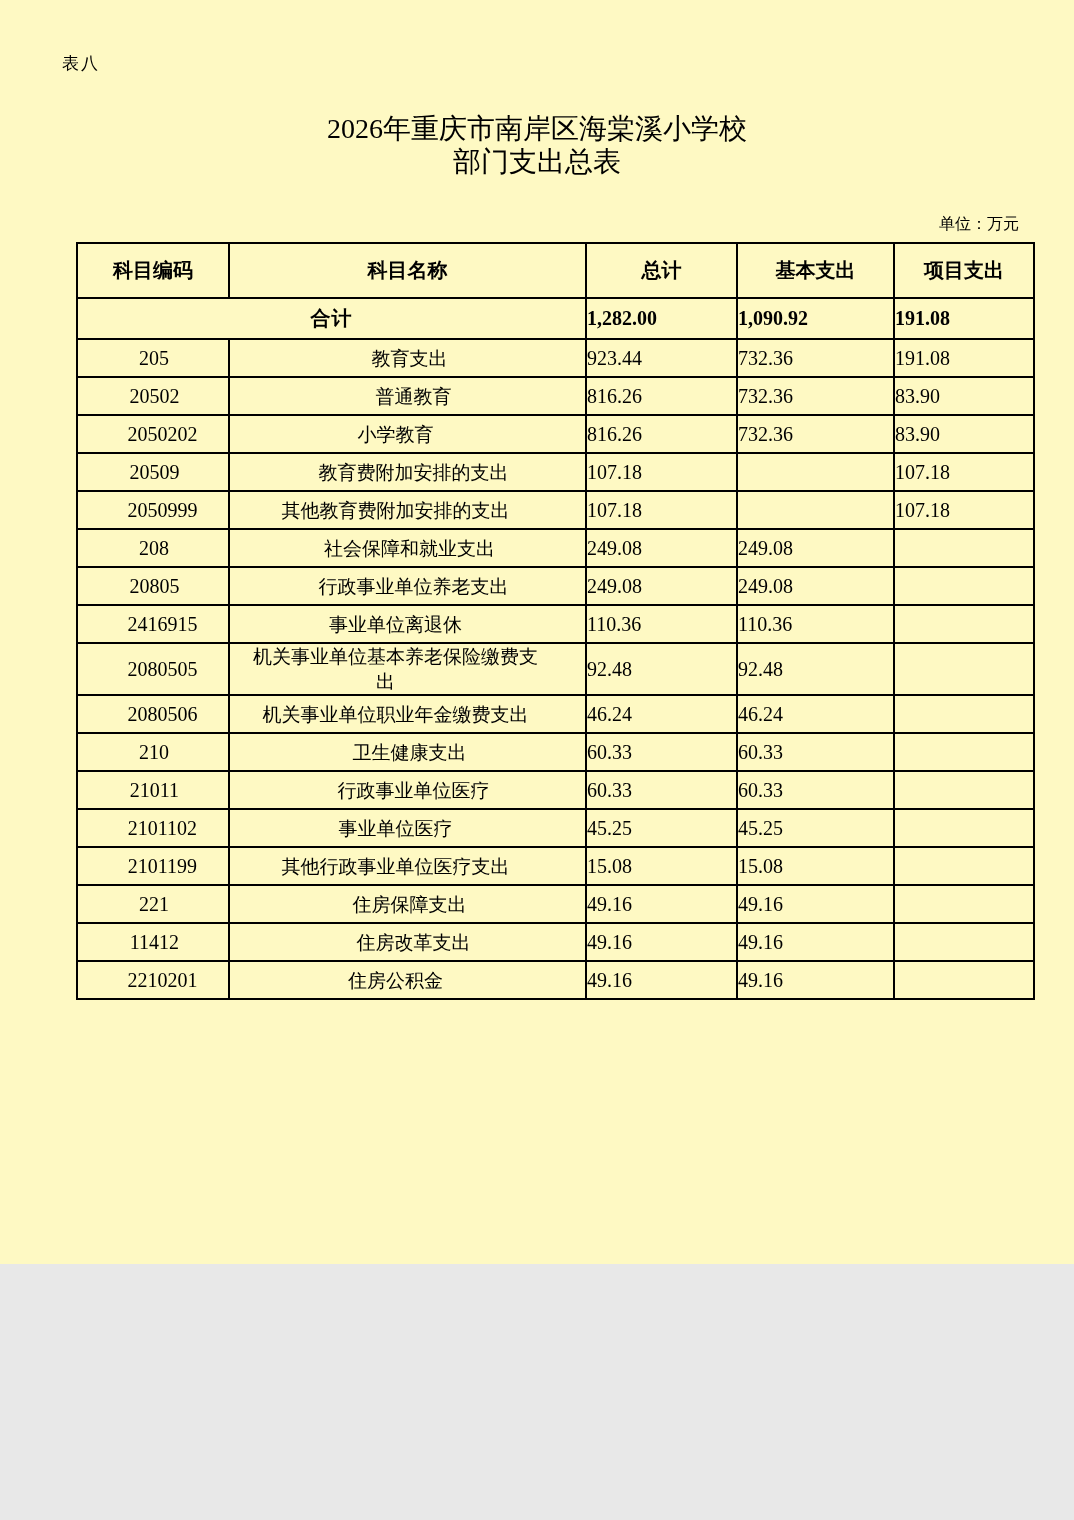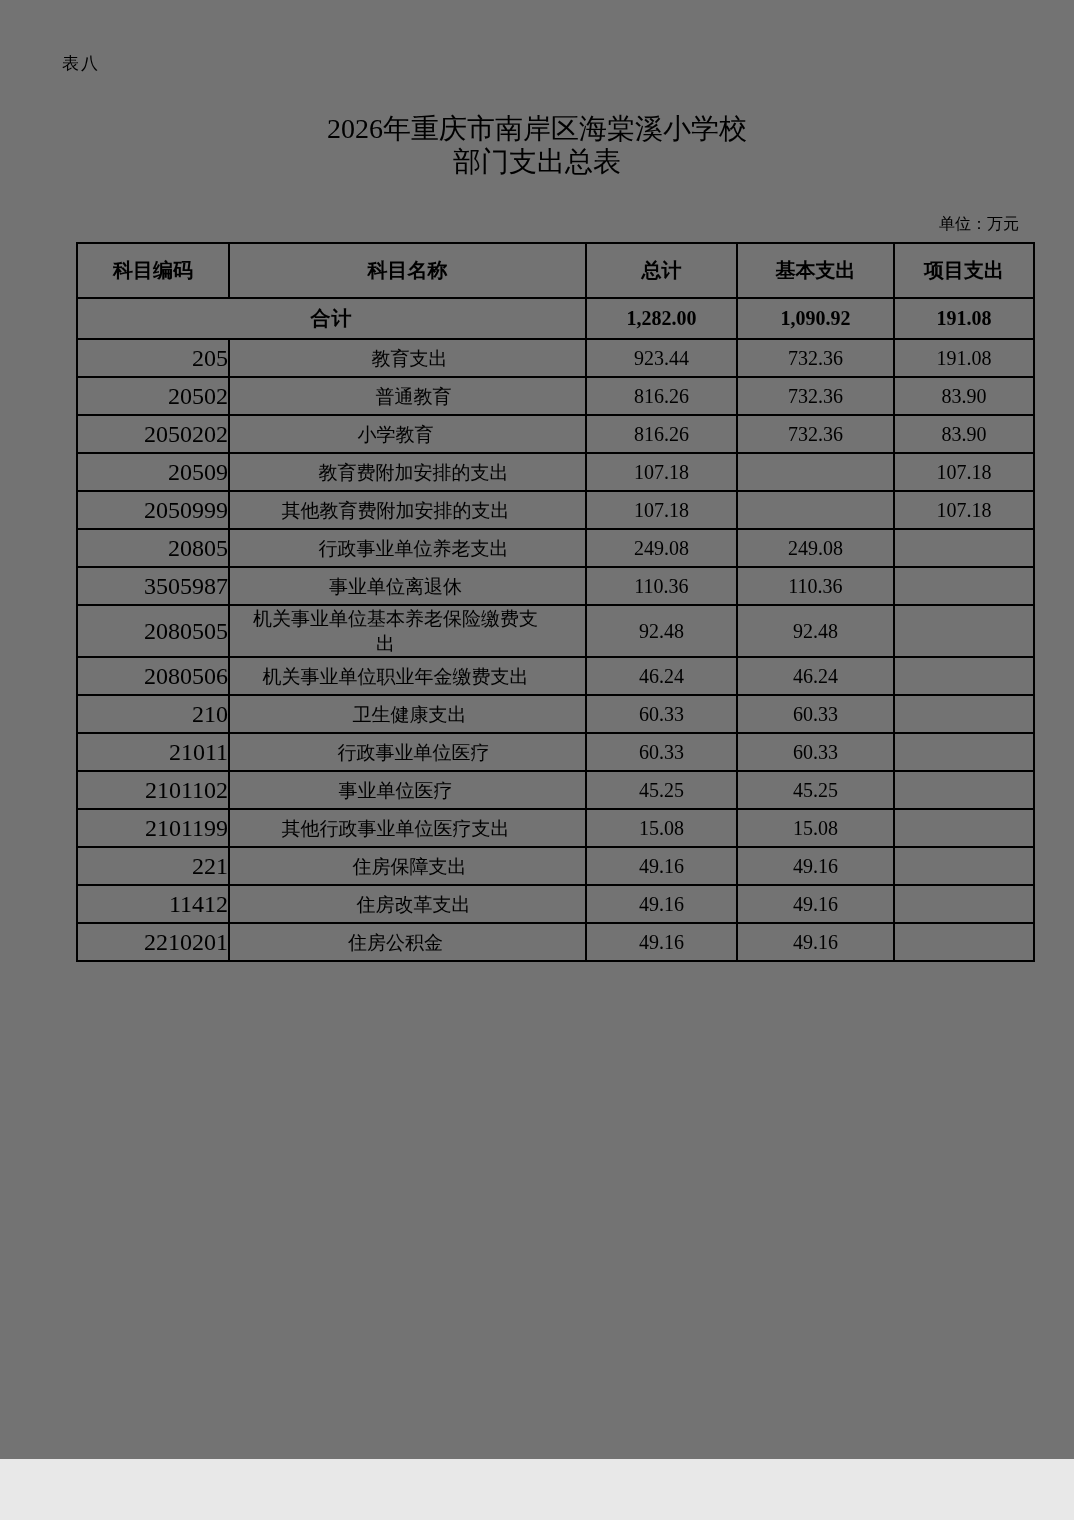--- a/index.html
+++ b/index.html
@@ -1,22 +1,22 @@
 <!DOCTYPE html>
 <html><head>
 <meta charset="utf-8">
 <style>
   * { margin: 0; padding: 0; box-sizing: border-box; }
   html, body { background: #e8e8e8; }
   .page {
     position: relative;
     width: 1074px;
-    height: 1459px;
+    height: 1264px;
     margin: 0 auto;
-    background: #737373;
+    background: #fef9c3;
     font-family: "Liberation Serif", "DejaVu Serif", serif;
     color: #000000;
     overflow: hidden;
   }
   .sheet-label {
     position: absolute;
     top: 52px;
     left: 62px;
     font-size: 17px;
     letter-spacing: 2px;
@@ -50,34 +50,34 @@
   thead th {
     font-weight: bold;
     font-size: 20px;
     text-align: center;
     height: 55px;
   }
   tr.total-row td { height: 41px; font-weight: bold; }
   td.total-label { text-align: center; font-size: 20px; letter-spacing: 1px; }
   tbody tr.data-row td { height: 38px; }
   td.code {
-    font-size: 24px;
-    text-align: right;
+    font-size: 20px;
+    text-align: center;
     padding-left: 2px;
   }
   td.name {
     font-size: 19px;
     text-align: center;
     padding-left: 4px;
     line-height: 25px;
     word-break: break-all;
   }
   td.num {
     font-size: 20px;
-    text-align: center;
+    text-align: left;
     padding-right: 3px;
   }
   tr.level-1 td.code { padding-left: 2px; }
   tr.level-2 td.code { padding-left: 3px; font-family: Liberation Serif, serif; }
   tr.level-3 td.code { padding-left: 19px; }
   tr.level-1 td.name { text-indent: 4px; }
   tr.level-2 td.name { text-indent: 12px; }
   tr.level-3 td.name { text-indent: 20px; padding-right: 44px; }
 </style>
 </head>
@@ -146,29 +146,36 @@
       <td class="num"></td>
       <td class="num">107.18</td>
     </tr>
         <tr class="data-row level-3">
       <td class="code">2050999</td>
       <td class="name">其他教育费附加安排的支出</td>
       <td class="num">107.18</td>
       <td class="num"></td>
       <td class="num">107.18</td>
     </tr>
+        <tr class="data-row level-1">
+      <td class="code">208</td>
+      <td class="name">社会保障和就业支出</td>
+      <td class="num">249.08</td>
+      <td class="num">249.08</td>
+      <td class="num"></td>
+    </tr>
         <tr class="data-row level-2">
       <td class="code">20805</td>
       <td class="name">行政事业单位养老支出</td>
       <td class="num">249.08</td>
       <td class="num">249.08</td>
       <td class="num"></td>
     </tr>
         <tr class="data-row level-3">
-      <td class="code">3505987</td>
+      <td class="code">2416915</td>
       <td class="name">事业单位离退休</td>
       <td class="num">110.36</td>
       <td class="num">110.36</td>
       <td class="num"></td>
     </tr>
         <tr class="data-row level-3">
       <td class="code">2080505</td>
       <td class="name">机关事业单位基本养老保险缴费支出</td>
       <td class="num">92.48</td>
       <td class="num">92.48</td>

